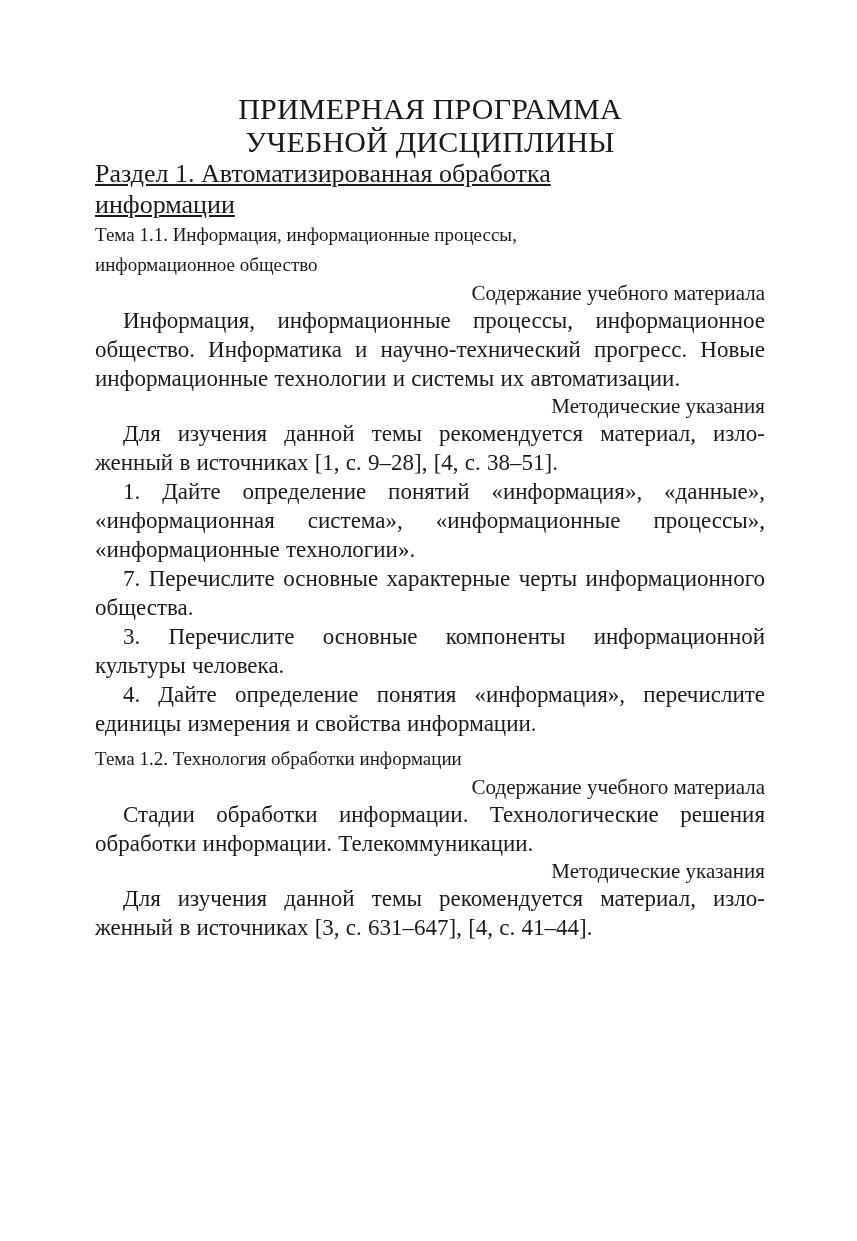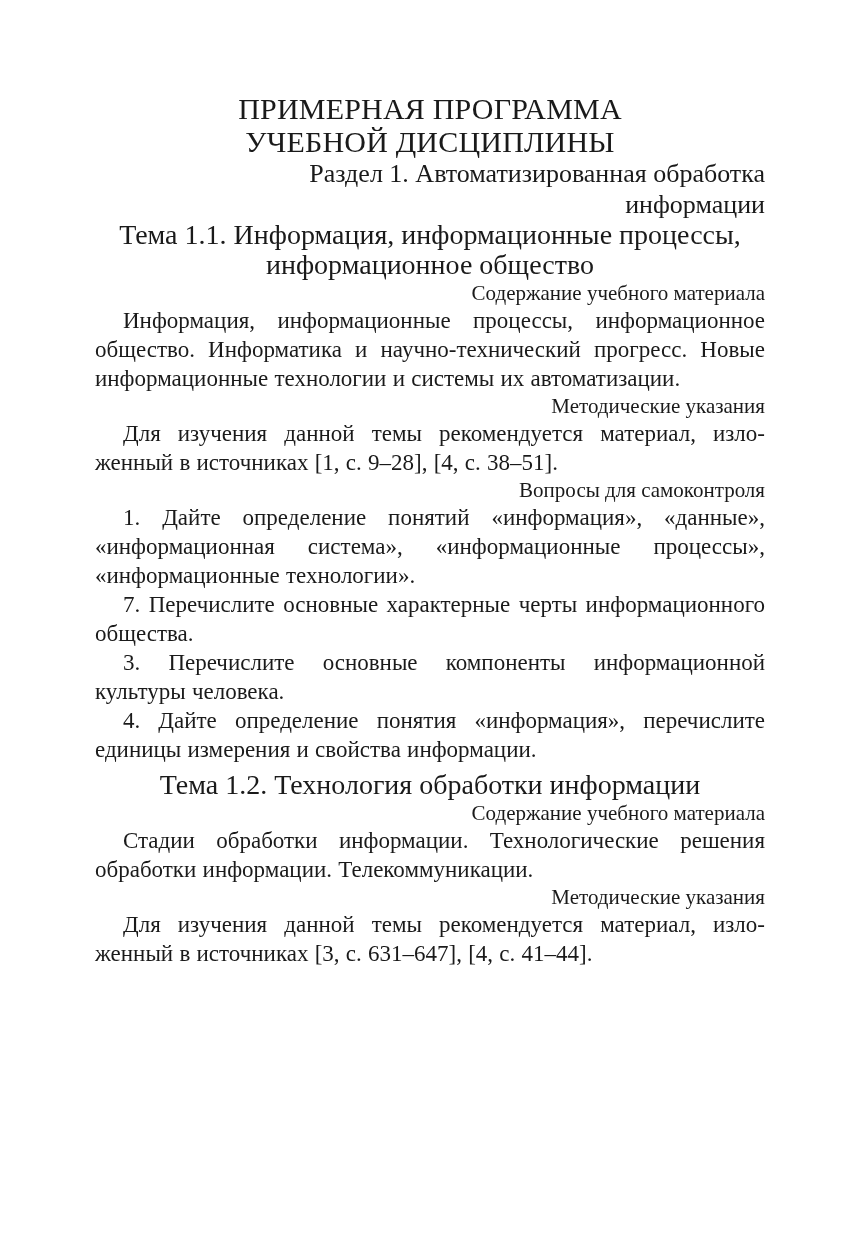--- a/index.html
+++ b/index.html
@@ -29,29 +29,30 @@
     font-weight: bold;
     text-align: center;
     white-space: pre-line;
     letter-spacing: 0.2px;
   }
   .section-heading {
     margin-top: 34px;
     font-size: 26px;
     line-height: 31px;
     font-weight: bold;
-    text-align: right;
+    text-align: left;
     white-space: pre-line;
+    text-decoration: underline;
   }
   .topic-heading {
     margin-top: 4px;
-    font-size: 28px;
+    font-size: 19px;
     line-height: 30px;
     font-weight: bold;
-    text-align: center;
+    text-align: left;
     white-space: pre-line;
   }
   .topic-heading.second {
     margin-top: 6px;
   }
   .sub-heading {
     margin-top: 10px;
     margin-bottom: 8px;
     font-size: 21px;
     line-height: 26px;
@@ -89,21 +90,20 @@
 информационное общество</h3>
 
   <h4 class="sub-heading">Содержание учебного материала</h4>
 
   <p class="body-par">Информация, информационные процессы, информационное общество. Информатика и научно-технический прогресс. Но­вые информационные технологии и системы их автоматизации.</p>
 
   <h4 class="sub-heading">Методические указания</h4>
 
   <p class="body-par">Для изучения данной темы рекомендуется материал, изло­женный в источниках [1, с. 9–28], [4, с. 38–51].</p>
 
-  <h4 class="sub-heading">Вопросы для самоконтроля</h4>
 
   <p class="body-par">1. Дайте определение понятий «информация», «данные», «информационная система», «информационные процессы», «информационные технологии».</p>
   <p class="body-par">7. Перечислите основные характерные черты информацион­ного общества.</p>
   <p class="body-par">3. Перечислите основные компоненты информационной культуры человека.</p>
   <p class="body-par">4. Дайте определение понятия «информация», перечислите единицы измерения и свойства информации.</p>
 
   <h3 class="topic-heading second">Тема 1.2. Технология обработки информации</h3>
 
   <h4 class="sub-heading">Содержание учебного материала</h4>
 

